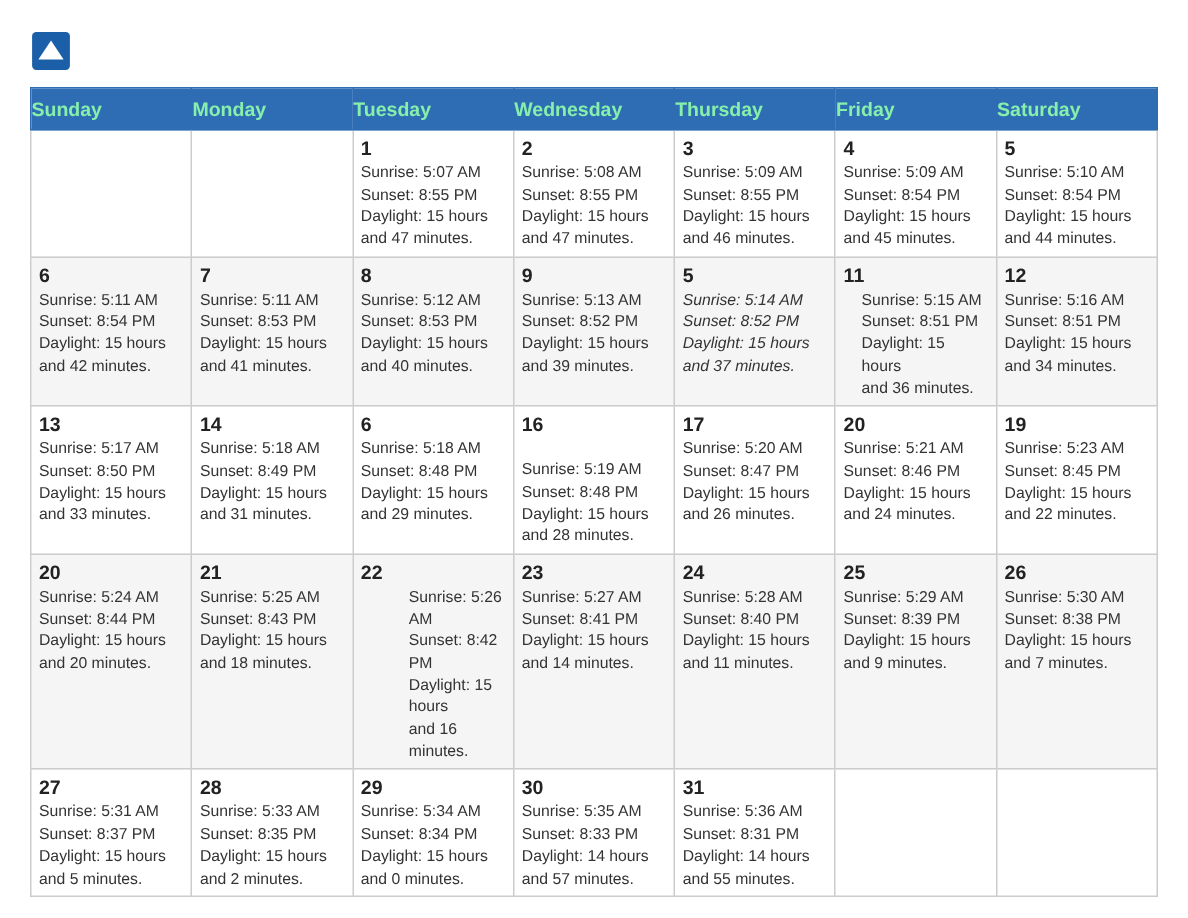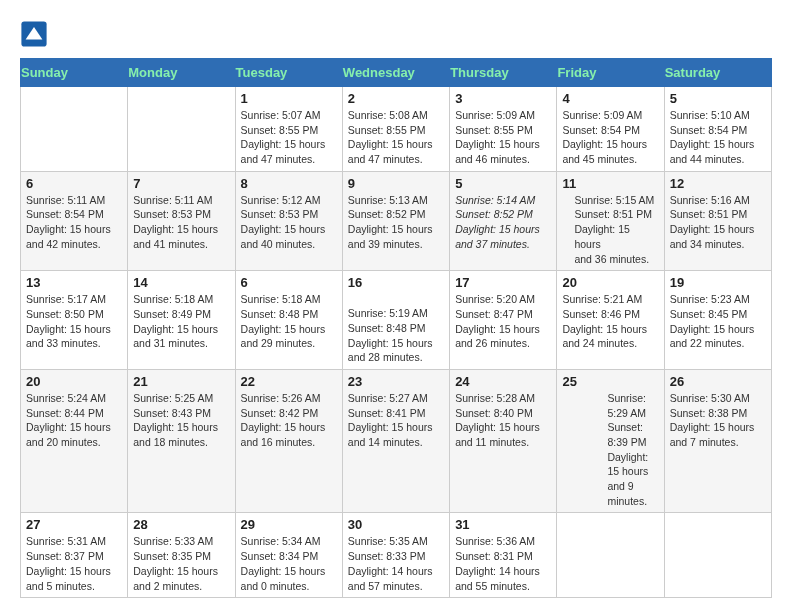--- a/index.html
+++ b/index.html
@@ -269,42 +269,42 @@
         </td>
         <td>
           <span class="day-number">21</span>
           <div class="day-detail" style="white-space: pre-line;">Sunrise: 5:25 AM
 Sunset: 8:43 PM
 Daylight: 15 hours
 and 18 minutes.</div>
         </td>
         <td>
           <span class="day-number">22</span>
-          <div class="day-detail" style="white-space: pre-line;">Sunrise: 5:26 AM
+          <div class="day-detail" style="white-space: pre-line; margin-left: 32px;">Sunrise: 5:26 AM
 Sunset: 8:42 PM
 Daylight: 15 hours
 and 16 minutes.</div>
         </td>
         <td>
           <span class="day-number">23</span>
           <div class="day-detail" style="white-space: pre-line;">Sunrise: 5:27 AM
 Sunset: 8:41 PM
 Daylight: 15 hours
 and 14 minutes.</div>
         </td>
         <td>
           <span class="day-number">24</span>
           <div class="day-detail" style="white-space: pre-line;">Sunrise: 5:28 AM
 Sunset: 8:40 PM
 Daylight: 15 hours
 and 11 minutes.</div>
         </td>
         <td>
           <span class="day-number">25</span>
-          <div class="day-detail" style="white-space: pre-line; margin-left: 45px;">Sunrise: 5:29 AM
+          <div class="day-detail" style="white-space: pre-line;">Sunrise: 5:29 AM
 Sunset: 8:39 PM
 Daylight: 15 hours
 and 9 minutes.</div>
         </td>
         <td>
           <span class="day-number">26</span>
           <div class="day-detail" style="white-space: pre-line;">Sunrise: 5:30 AM
 Sunset: 8:38 PM
 Daylight: 15 hours
 and 7 minutes.</div>

